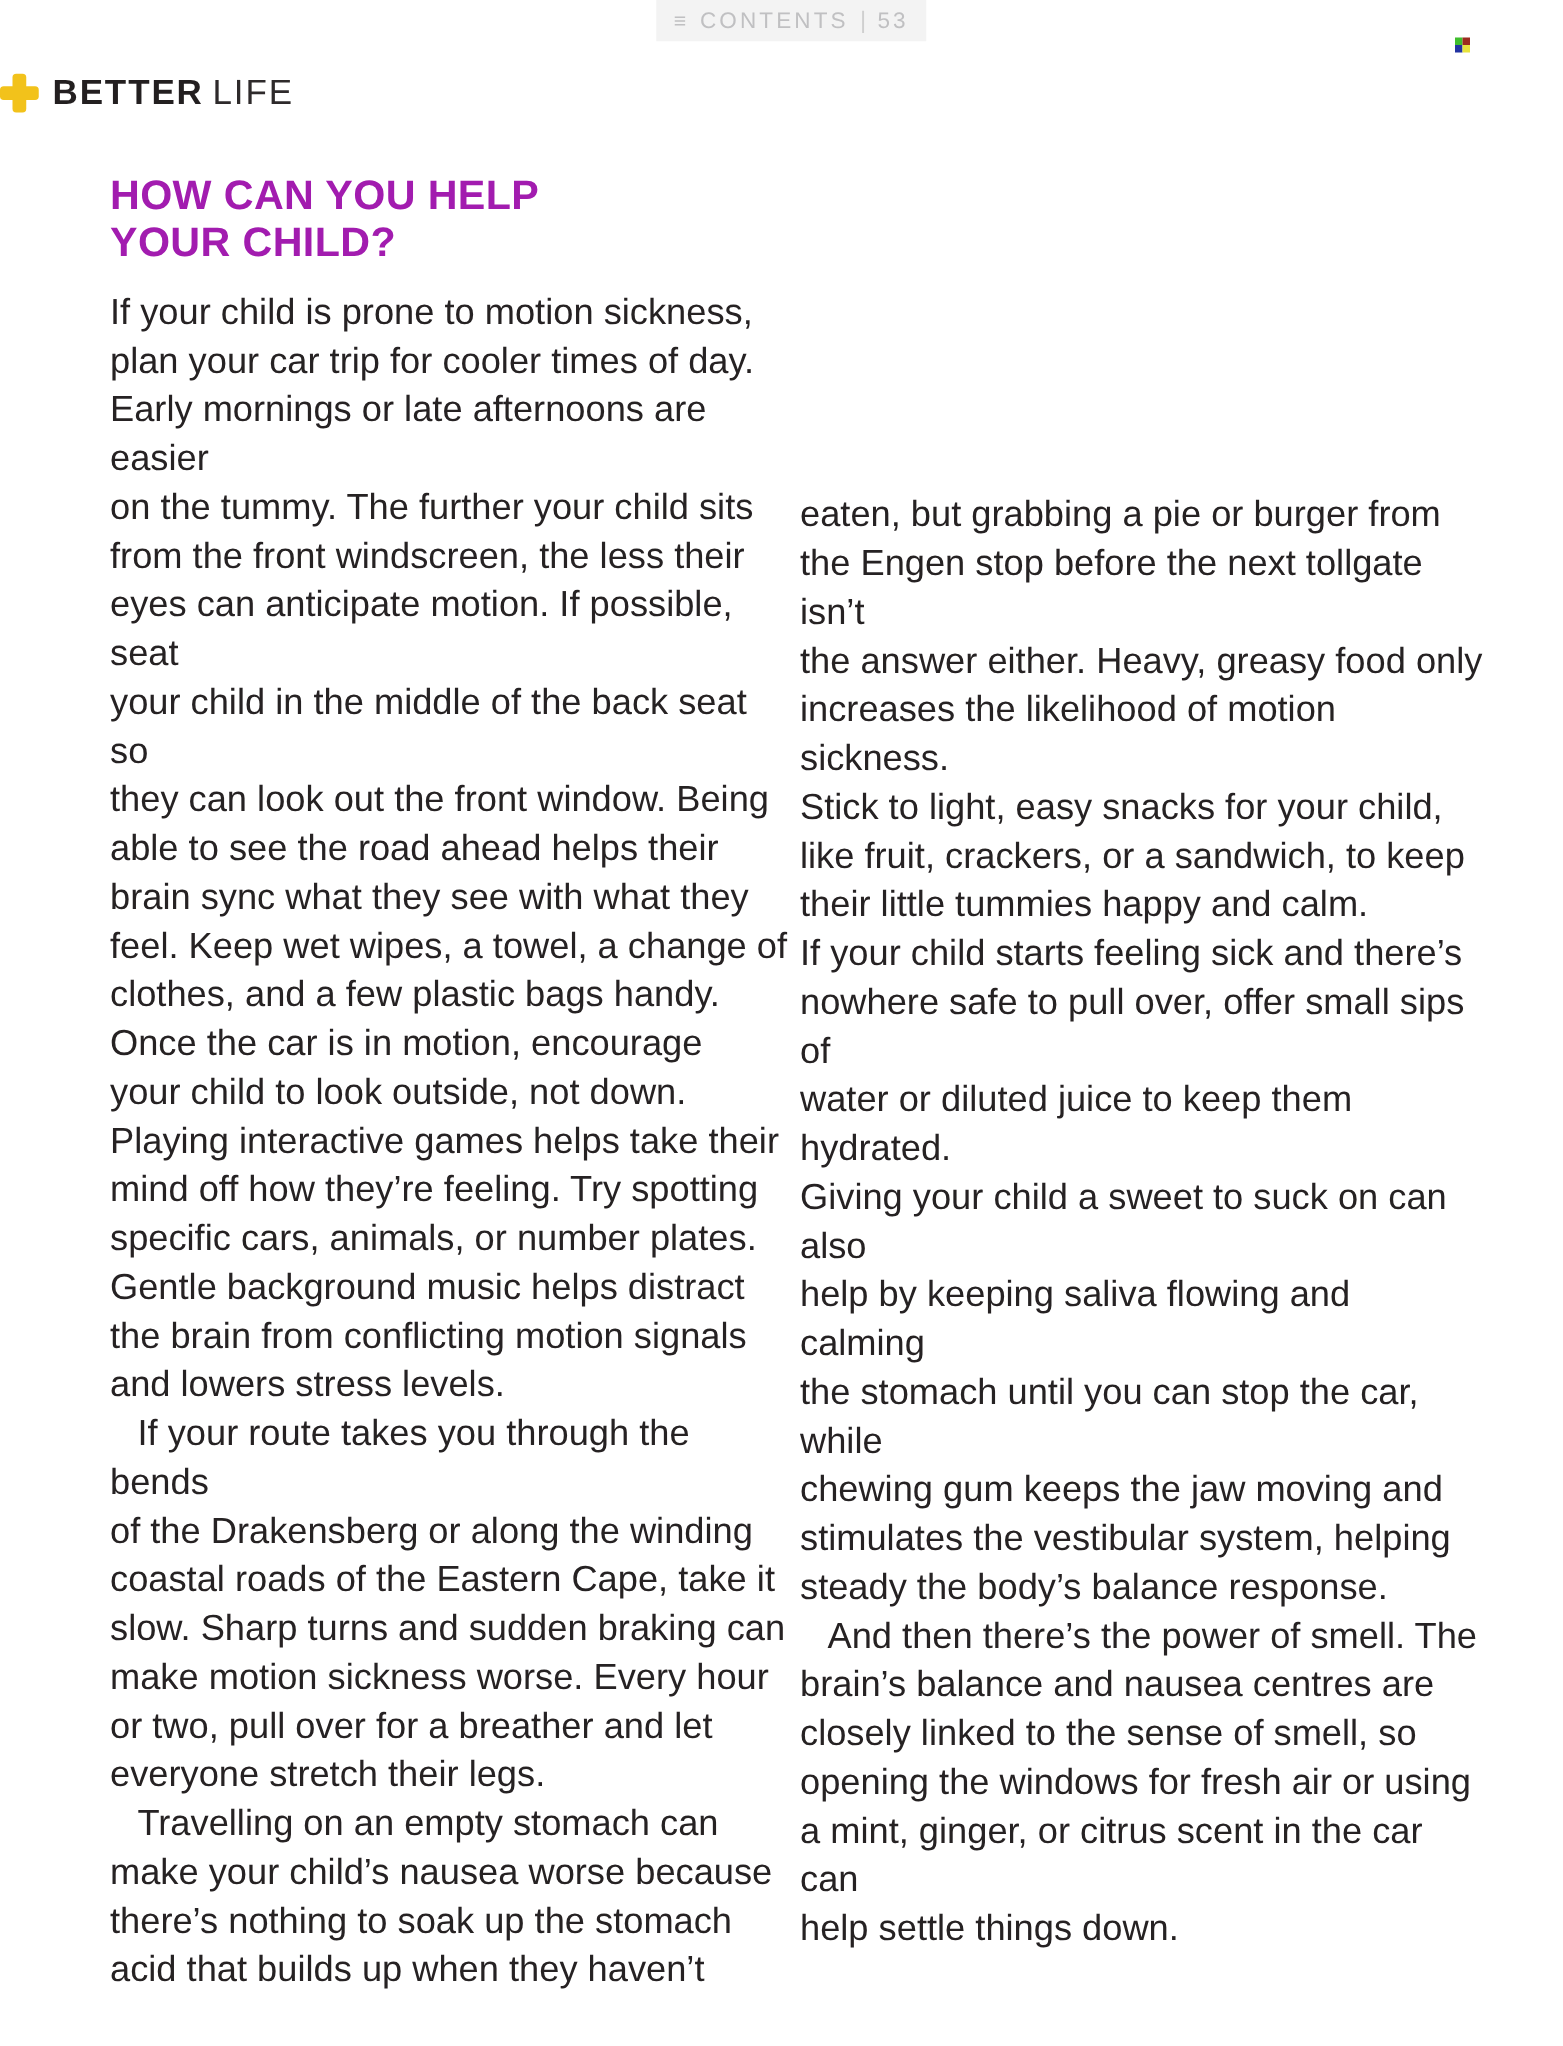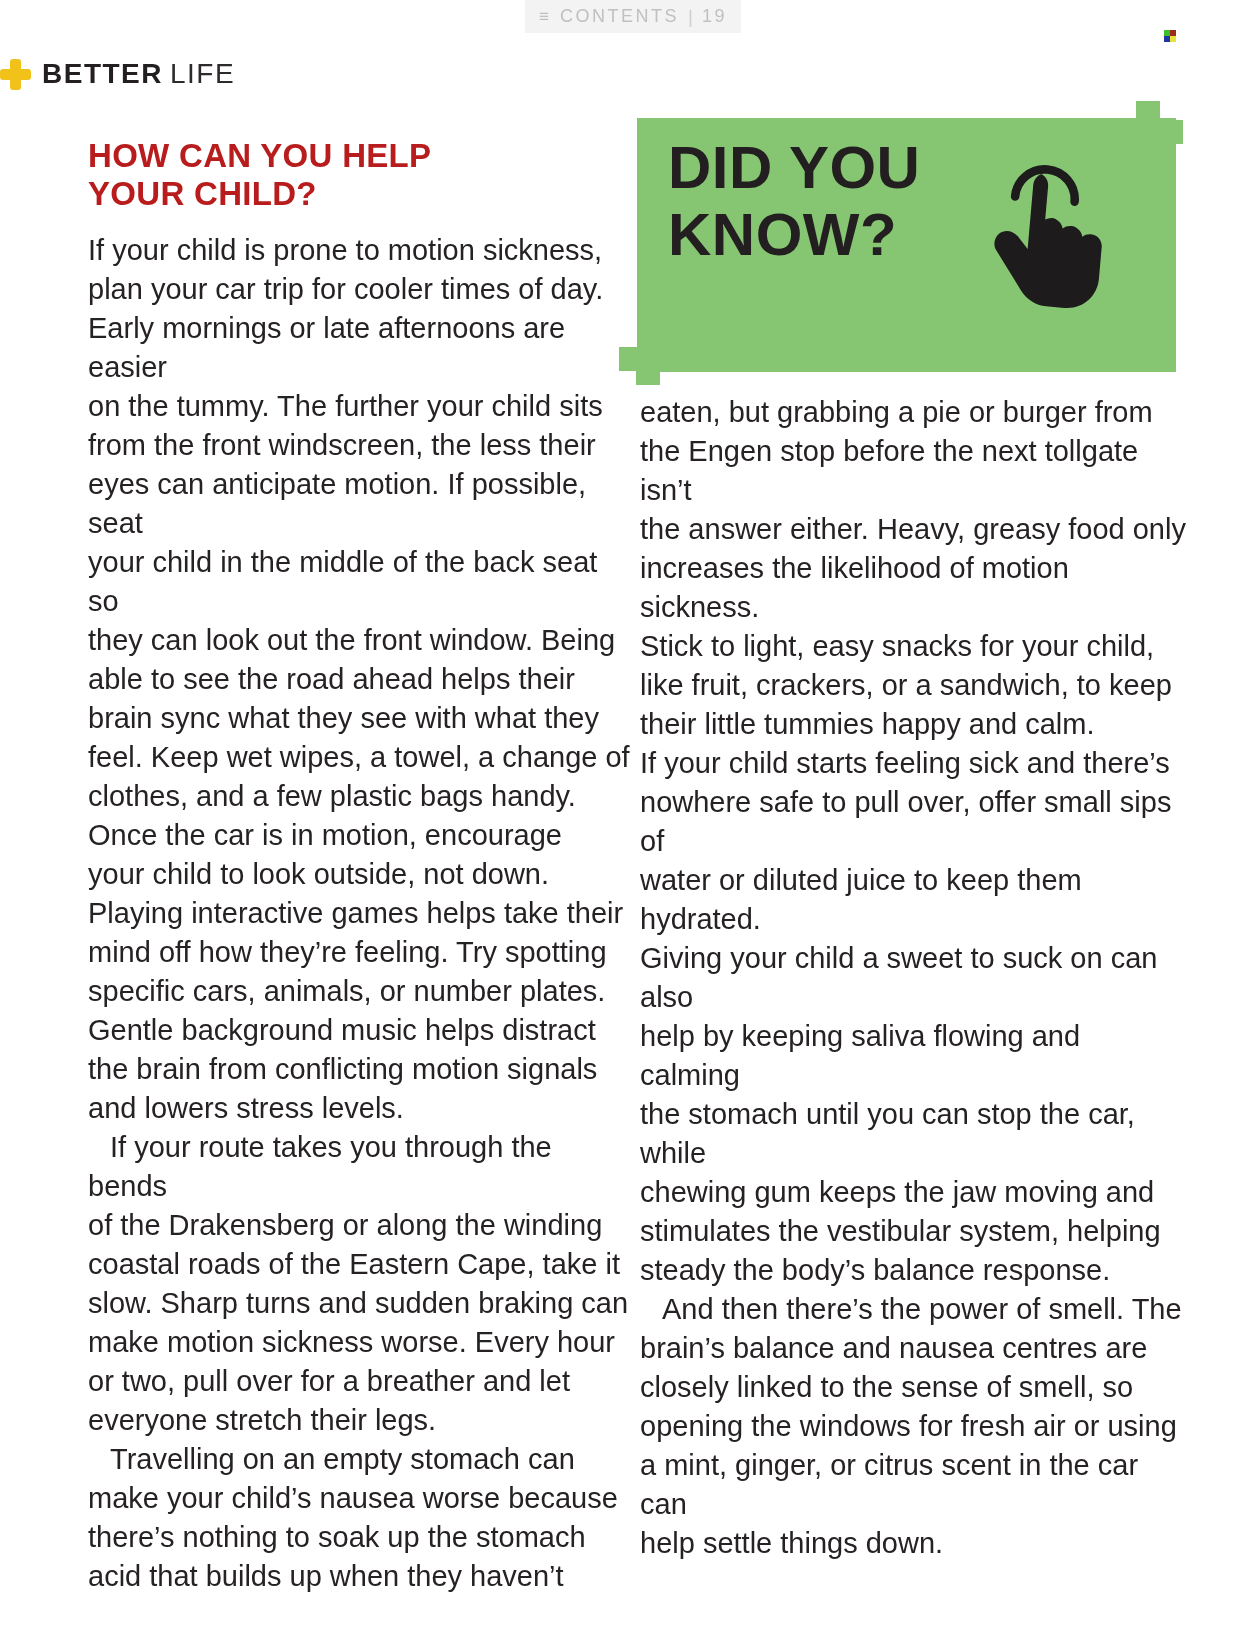--- a/index.html
+++ b/index.html
@@ -39,21 +39,21 @@
   .cm-bl { background:#2233A2; } .cm-br { background:#E7E33C; }
 
   
   .col { position:absolute; width:548px; font-size:29px; line-height:39px; color:#262223; }
   .col-left { left:88px; top:137px; }
   .col-right { left:640px; top:393px; }
   .col p { white-space:pre-line; }
   .col p.indent { text-indent:22px; }
   .col h2 {
     font-size:33px; line-height:38px; font-weight:700; letter-spacing:0.3px;
-    color:#b91c1c; white-space:pre-line; margin:42px 0 8px;
+    color:#a21caf; white-space:pre-line; margin:42px 0 8px;
   }
   .col h2:first-child { margin:0 0 18px; }
 
   
   .dyk-box { position:absolute; left:637px; top:118px; width:539px; height:254px; background:#86C672; }
   .dyk-tab { position:absolute; background:#86C672; }
   .tab-tr-v { top:-17px; right:16px;  width:24px; height:34px; }
   .tab-tr-h { top:2px;   right:-7px;  width:26px; height:24px; }
   .tab-bl-h { bottom:1px;  left:-18px; width:20px; height:24px; }
   .tab-bl-v { bottom:-13px; left:-1px; width:24px; height:26px; }
@@ -66,49 +66,35 @@
 </style>
 </head>
 <body>
 
 <div class="page">
 
   <div class="contents-bar">
     <span class="menu-glyph">≡</span>
     <span>CONTENTS</span>
     <span class="bar-divider">|</span>
-    <span>19</span>
+    <span>53</span>
   </div>
 
   <div class="corner-mark">
     <i class="cm-tl"></i>
       <i class="cm-tr"></i>
       <i class="cm-bl"></i>
       <i class="cm-br"></i>
   </div>
 
   <div class="brand">
     <span class="plus-icon"></span>
     <span class="brand-text"><span class="brand-bold">BETTER</span><span class="brand-light">LIFE</span></span>
   </div>
 
-  <div class="dyk-box">
-    <span class="dyk-tab tab-tr-v"></span>
-    <span class="dyk-tab tab-tr-h"></span>
-    <span class="dyk-tab tab-bl-h"></span>
-    <span class="dyk-tab tab-bl-v"></span>
-    <div class="dyk-title">DID YOU
-KNOW?</div>
-    <svg class="hand-icon" viewBox="0 0 120 180" xmlns="http://www.w3.org/2000/svg">
-      <g transform="rotate(5 60 80)">
-        <path d="M30 48 A 28 28 0 0 1 86 48" fill="none" stroke="#1d1b1b" stroke-width="8" stroke-linecap="round"></path>
-        <path d="M58 24 c-7 0 -12 5 -12 12 v60 l-10 -11 c-5 -5 -13 -6 -18 -1 c-4 4 -5 11 -1 16 l26 35 c6 8 15 13 25 13 h17 c17 0 30 -13 30 -30 v-30 c0 -6 -5 -11 -11 -11 c-3 0 -6 1 -8 3 c-1 -5 -6 -9 -11 -9 c-3 0 -6 1 -8 3 c-1 -5 -6 -9 -11 -9 c-2 0 -4 1 -6 2 v-31 c0 -7 -5 -12 -12 -12 z" fill="#1d1b1b"></path>
-      </g>
-    </svg>
-  </div>
 
   <div class="col col-left">
     <h2>HOW CAN YOU HELP
 YOUR CHILD?</h2>
     <p>If your child is prone to motion sickness,
 plan your car trip for cooler times of day.
 Early mornings or late afternoons are easier
 on the tummy. The further your child sits
 from the front windscreen, the less their
 eyes can anticipate motion. If possible, seat

